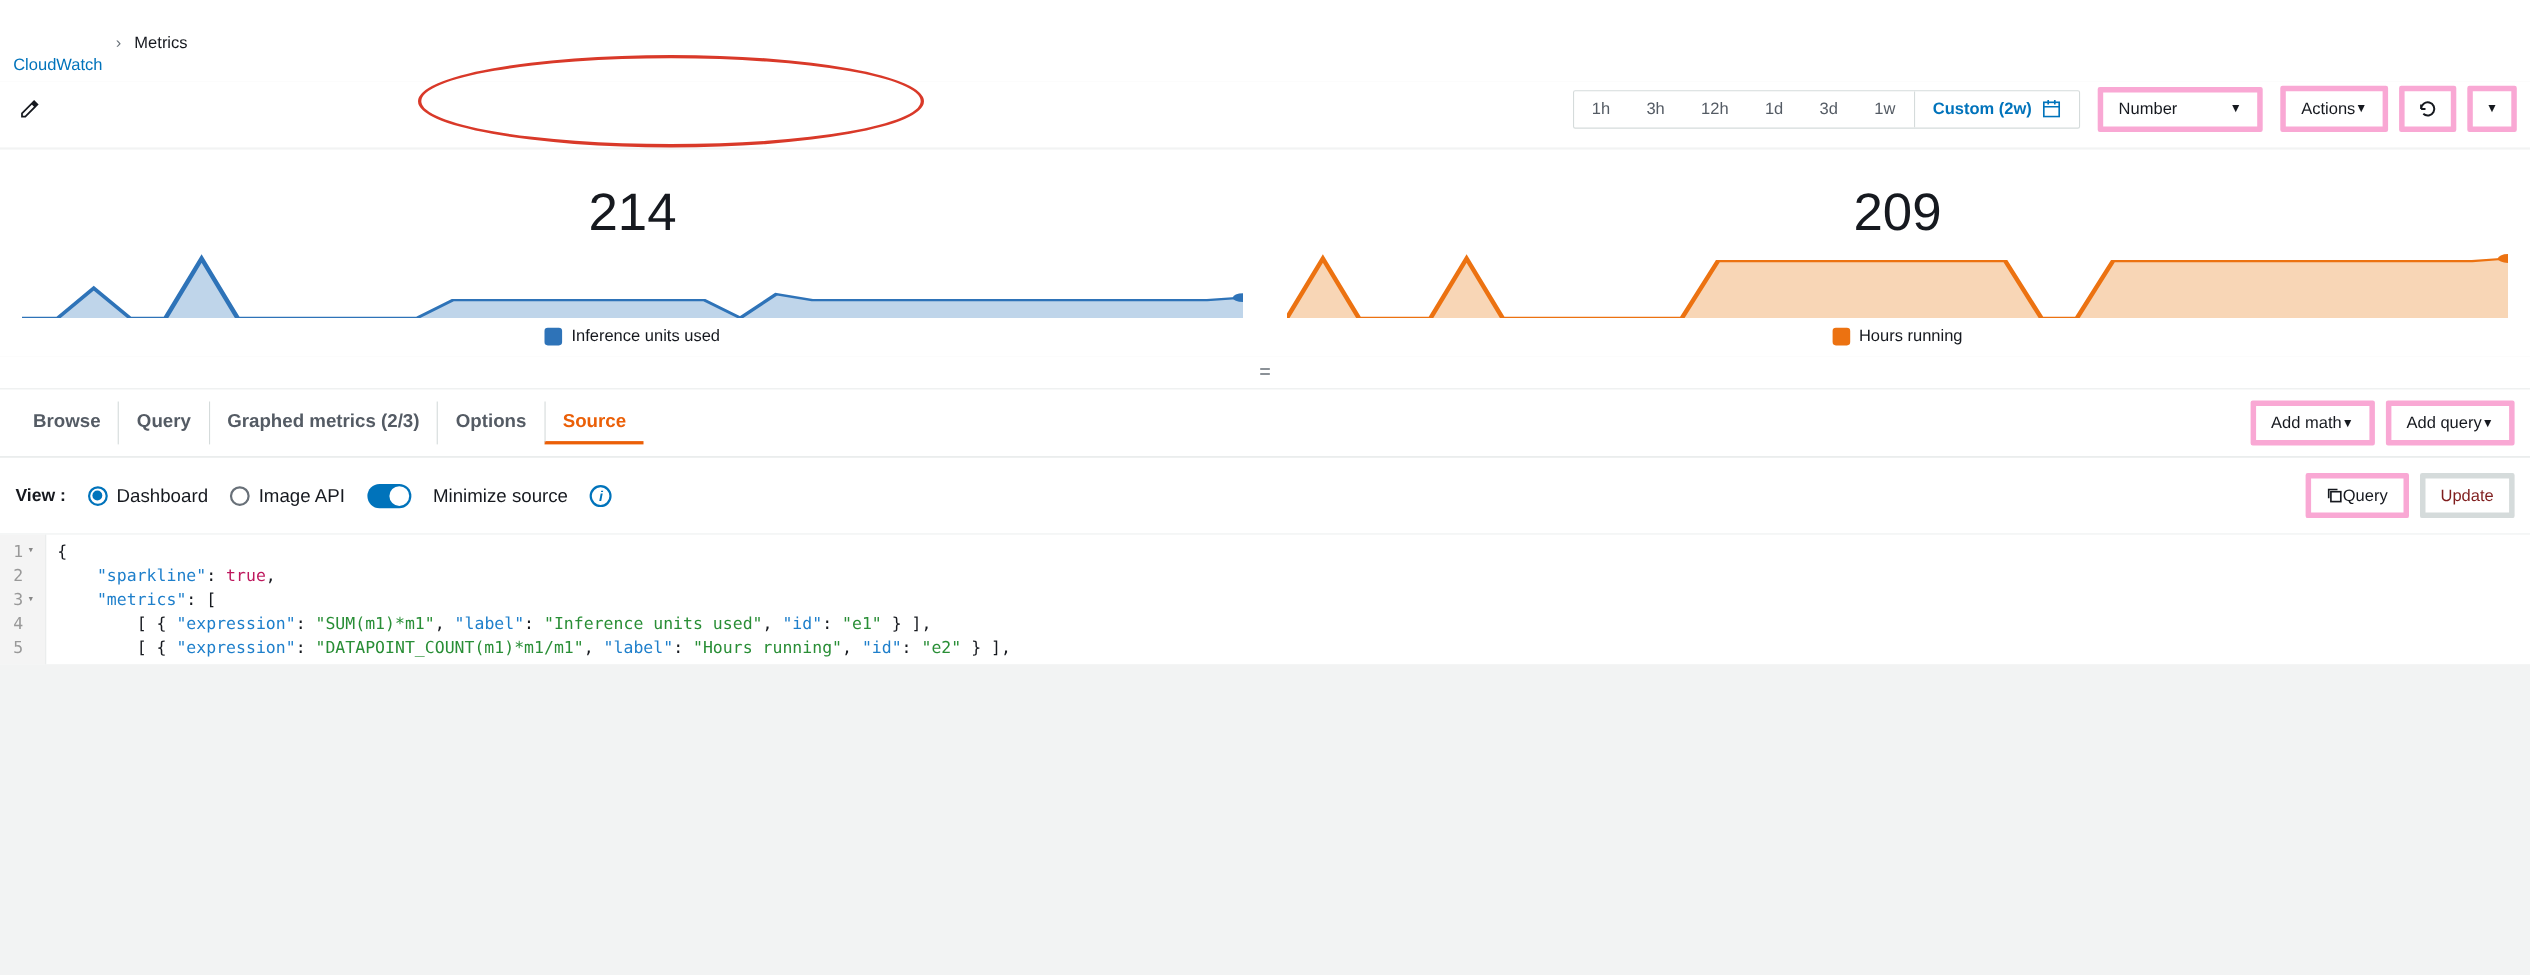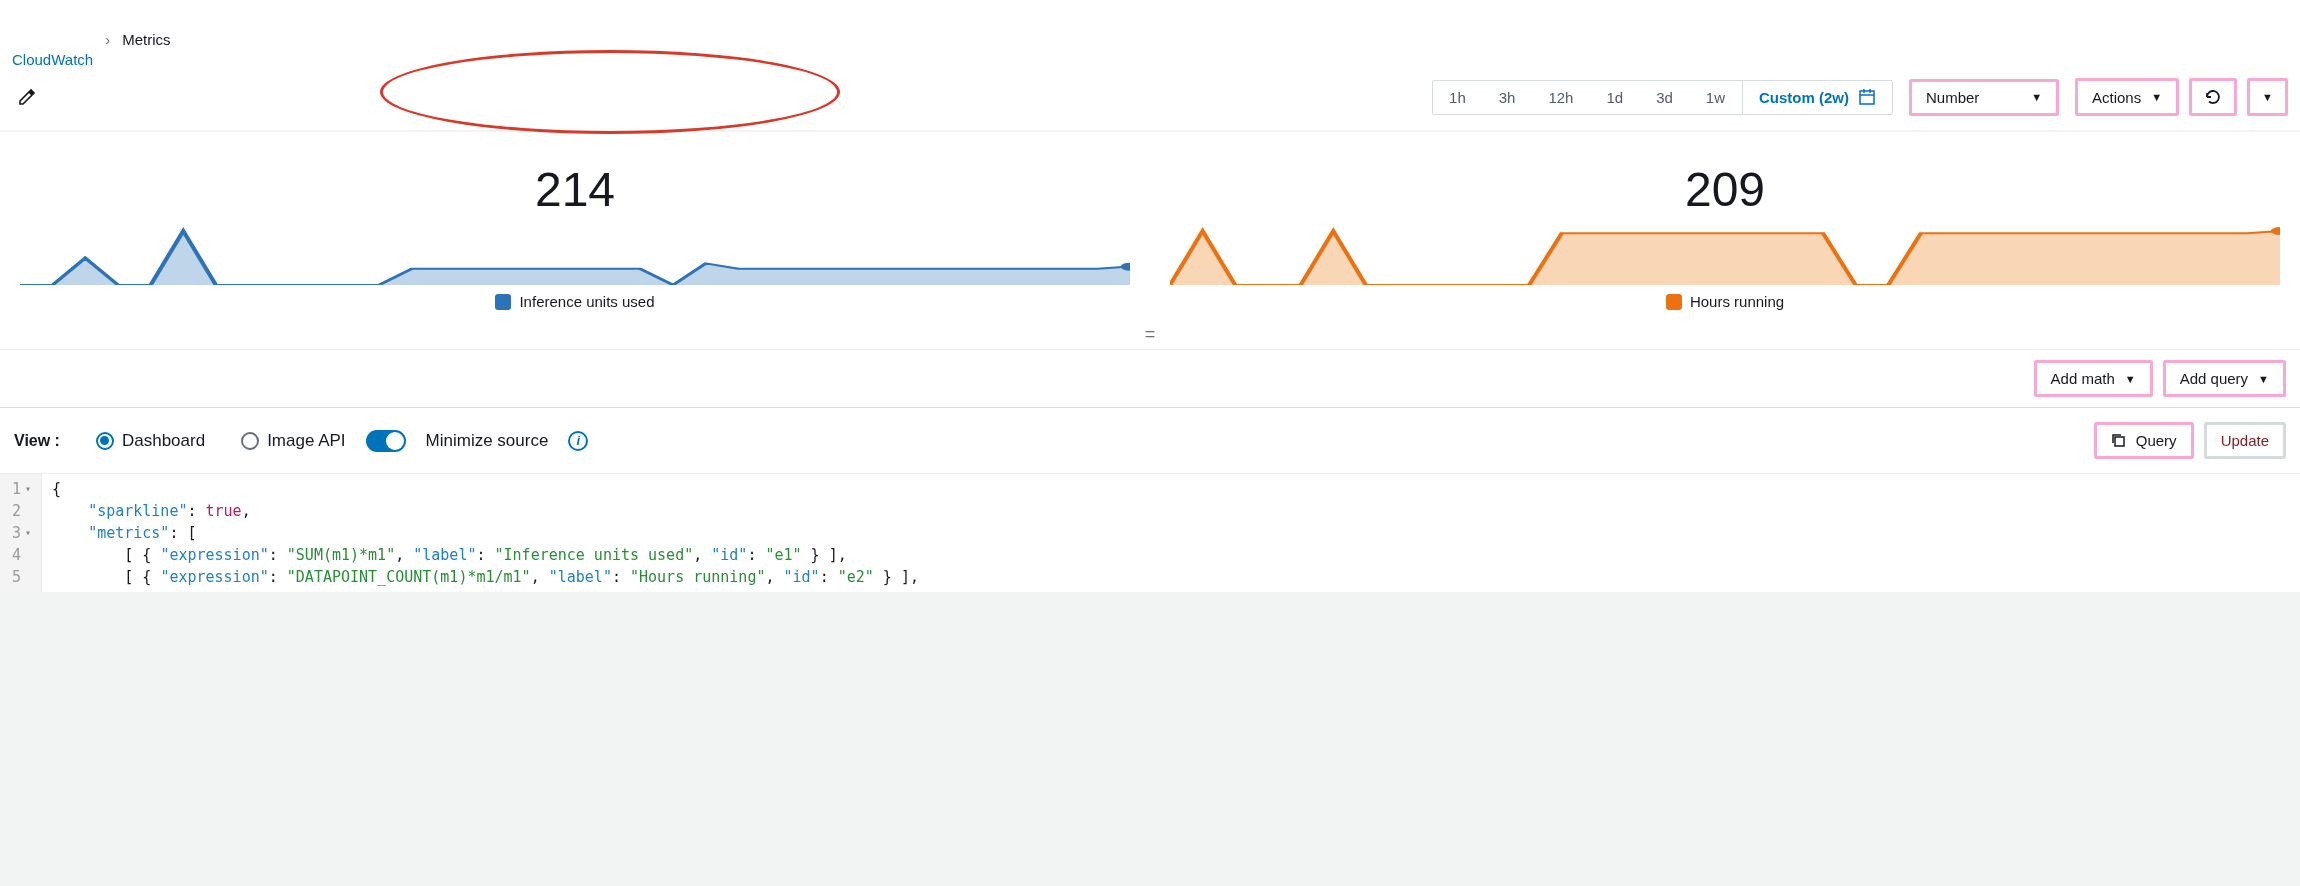--- a/index.html
+++ b/index.html
@@ -13,21 +13,21 @@
   .header-row { display: flex; align-items: center; padding: 4px 12px 14px; gap: 16px; background:#fff;}
   .page-title { font-size: 22px; font-weight: 400; }
   .edit-icon { margin-left: 6px; cursor: pointer; }
   .spacer { flex: 1; }
 
   .time-ranges { display: flex; border: 1px solid #d5dbdb; border-radius: 2px; background:#fff; overflow: hidden; }
   .time-ranges .tr { padding: 8px 16px; font-size: 15px; color:#545b64; cursor:pointer; border-right:1px solid transparent; }
   .time-ranges .tr.sel { color:#0073bb; font-weight:700; border-left:1px solid #d5dbdb; display:flex; align-items:center; gap:10px;}
   .cal-icon { color:#0073bb; }
 
-  .dropdown, .btn { border:3px solid #f9a8d4; background:#fff; border-radius:2px; padding:7px 14px; font-size:15px; cursor:pointer; display:flex; align-items:center; gap:10px; }
+  .dropdown, .btn { border:5px solid #f9a8d4; background:#fff; border-radius:2px; padding:7px 14px; font-size:15px; cursor:pointer; display:flex; align-items:center; }
   .dropdown { min-width:150px; justify-content:space-between; }
   .btn.narrow { padding:7px 12px; }
   .caret { font-size:11px; }
   .actions-group { display:flex; gap:10px; }
 
   .annot-ellipse { position:absolute; border:3px solid #d93929; border-radius:50%; pointer-events:none; }
 
   .chart-area { background:#fff; margin-top:2px; padding:30px 20px 10px; display:flex; gap:40px; }
   .chart-col { flex:1; display:flex; flex-direction:column; align-items:center; }
   .bignum { font-size:48px; font-weight:400; margin-bottom:8px; }
@@ -39,21 +39,21 @@
 
   .tabs-row { display:flex; align-items:center; padding:10px 14px; background:#fff; border-bottom:1px solid #d5dbdb; border-top:1px solid #eaeded;}
   .tabs { display:flex; }
   .tab { padding:8px 16px; font-size:17px; font-weight:700; color:#545b64; cursor:pointer; border-left:1px solid #d5dbdb; }
   .tab:first-child { border-left:none; }
   .tab.sel { color:#eb5f07; border-bottom:3px solid #eb5f07; }
   .tabs-right { margin-left:auto; display:flex; gap:10px; }
 
   .view-row { display:flex; align-items:center; gap:20px; padding:14px 14px; background:#fff; border-bottom:1px solid #eaeded;}
   .view-row .lbl { font-size:16px; font-weight:700; }
-  .radio { display:flex; align-items:center; gap:8px; font-size:17px; cursor:pointer;margin-left:16px; }
+  .radio { display:flex; align-items:center; gap:8px; font-size:17px; cursor:pointer; }
   .radio .dot { width:18px; height:18px; border:2px solid #687078; border-radius:50%; display:flex; align-items:center; justify-content:center;}
   .radio.sel .dot { border-color:#0073bb; }
   .radio.sel .dot::after { content:""; width:9px; height:9px; background:#0073bb; border-radius:50%; }
   .toggle { position:relative; width:40px; height:22px; background:#0073bb; border-radius:11px; cursor:pointer;}
   .toggle .knob { position:absolute; right:2px; top:2px; width:18px; height:18px; background:#fff; border-radius:50%; }
   .min-label { font-size:17px; }
   .info-icon { width:20px; height:20px; border:2px solid #0073bb; border-radius:50%; color:#0073bb; font-size:13px; font-weight:700; display:flex; align-items:center; justify-content:center; font-style:italic; cursor:pointer;}
   .view-right { margin-left:auto; display:flex; gap:10px; }
   .btn.disabled { color:#7f1d1d; border-color:#d5dbdb; cursor:not-allowed;}
 
@@ -158,20 +158,27 @@
       <div class="legend">
         <span class="swatch" style="background:#ec7211"></span>
         <span>Hours running</span>
       </div>
     </div>
   </div>
 
 <div class="divider-handle">=</div>
 
 <div class="tabs-row">
+  <div class="tabs" id="tabs">
+      <div class="tab">Browse</div>
+      <div class="tab">Query</div>
+      <div class="tab">Graphed metrics (2/3)</div>
+      <div class="tab">Options</div>
+      <div class="tab sel">Source</div>
+    </div>
   <div class="tabs-right">
     <div class="btn">
       <span>Add math</span>
       <span class="caret">▼</span>
     </div>
     <div class="btn">
       <span>Add query</span>
       <span class="caret">▼</span>
     </div>
   </div>

